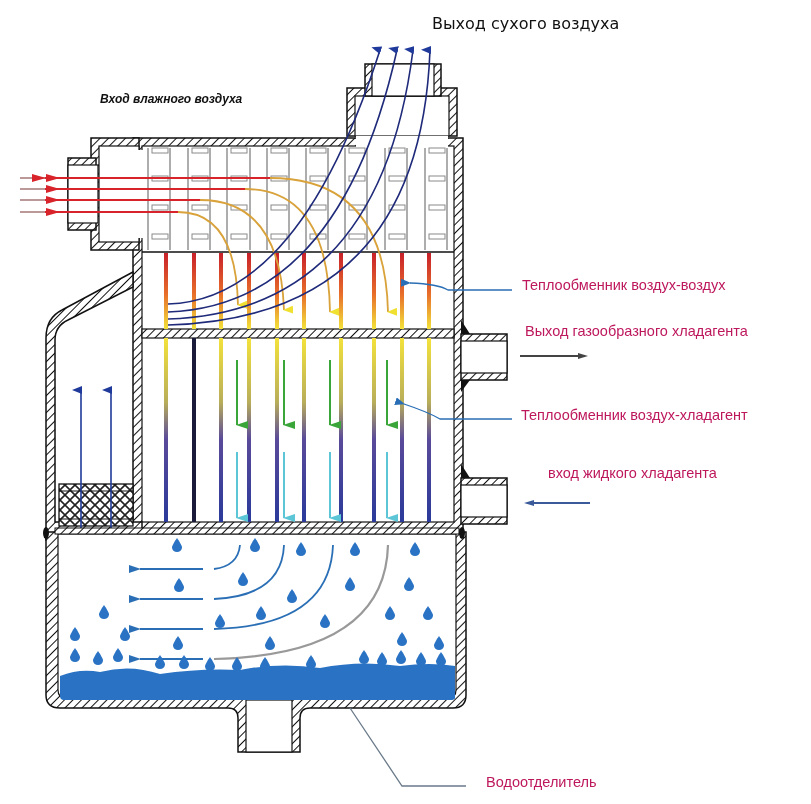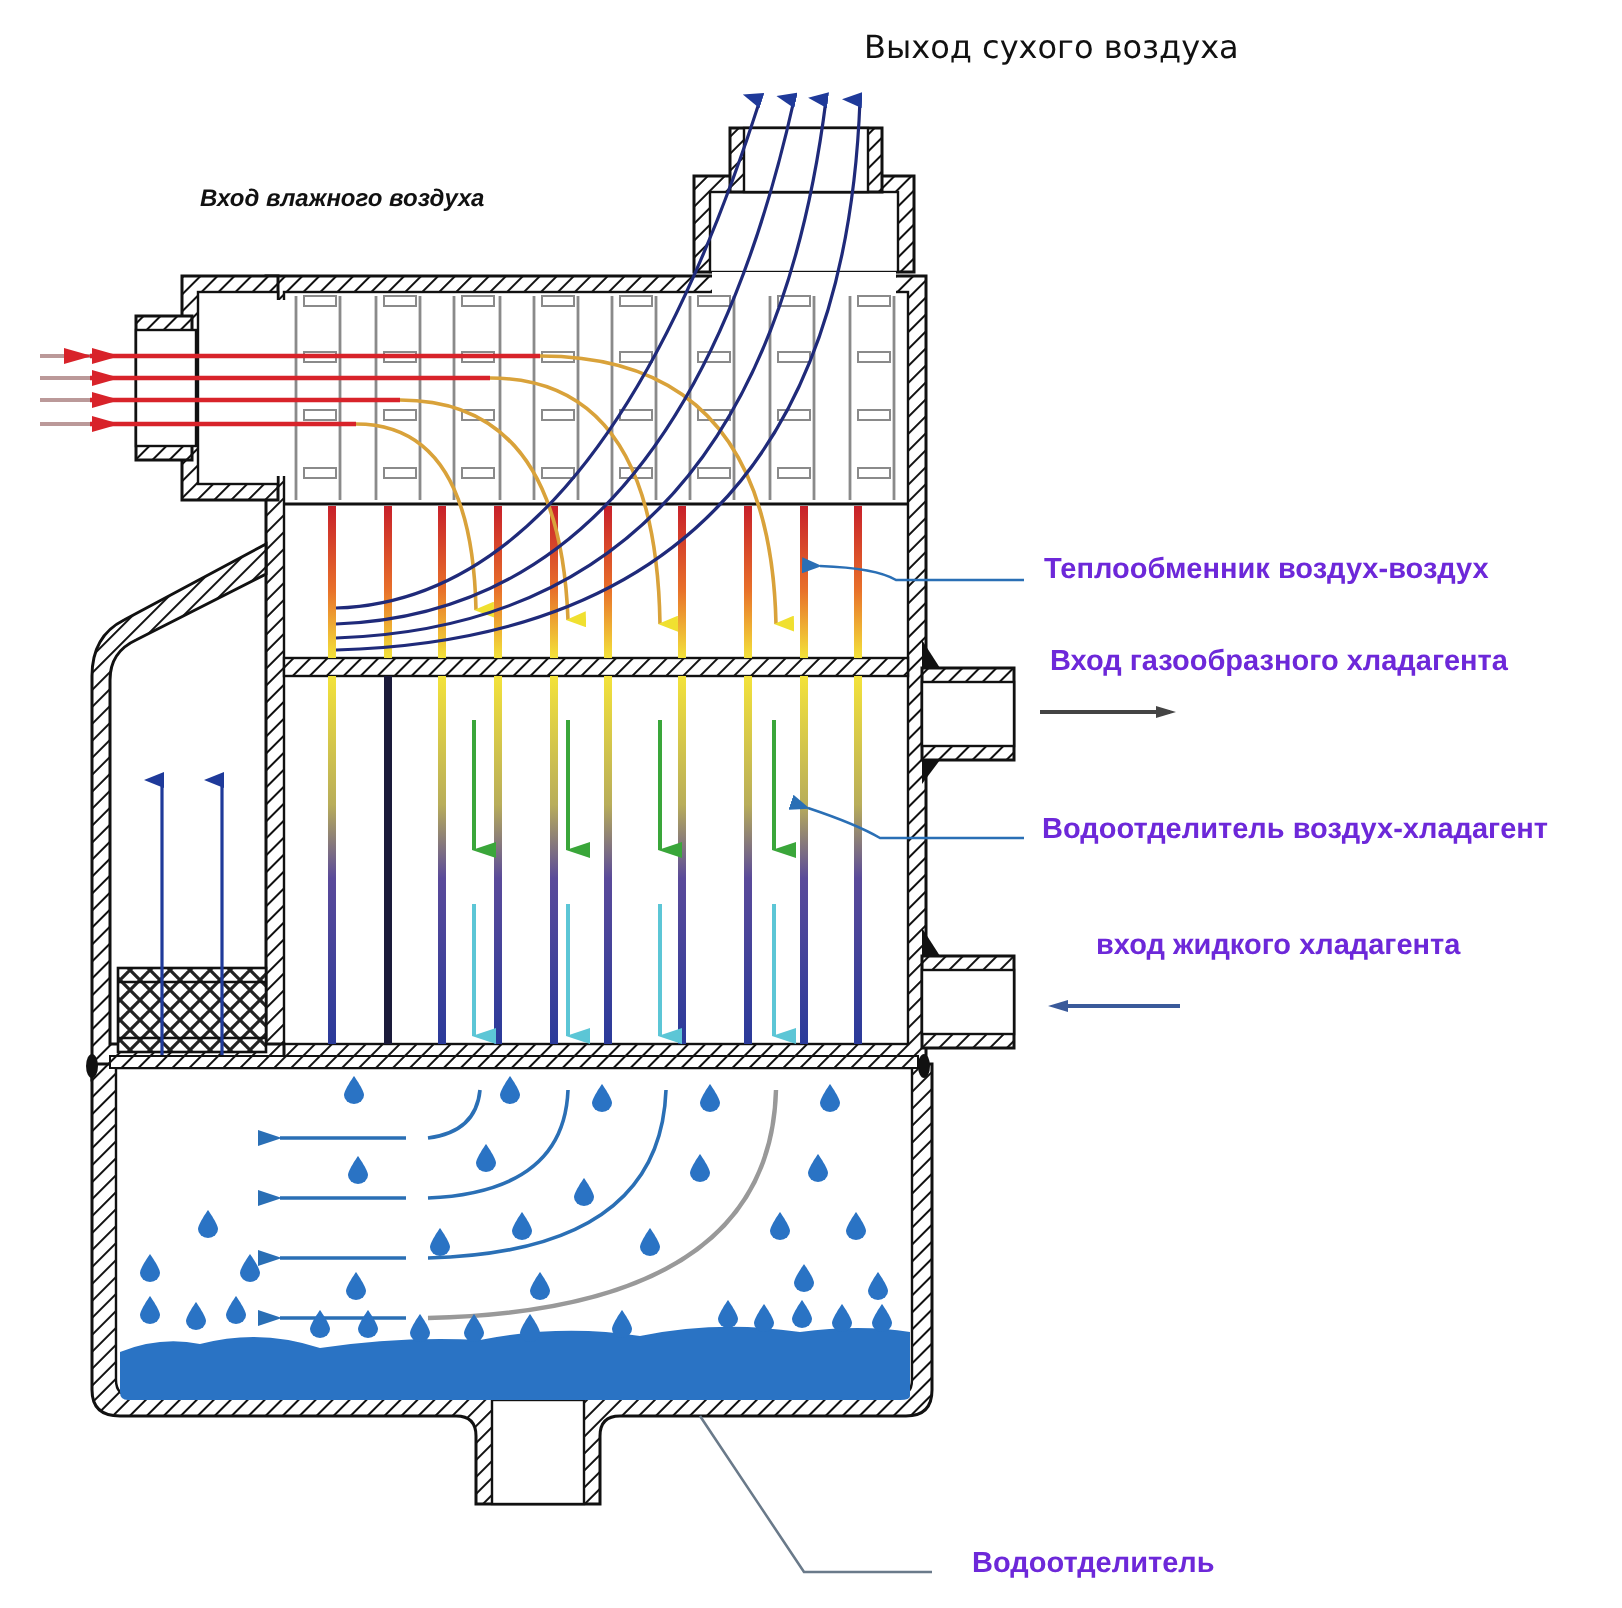--- a/index.html
+++ b/index.html
@@ -1,19 +1,19 @@
 <!DOCTYPE html>
 <html><head>
 <meta charset="utf-8">
 <style>
   html, body { margin:0; padding:0; background:#ffffff; }
   body { width:811px; height:804px; position:relative; overflow:hidden; font-family:"Liberation Sans", "DejaVu Sans", sans-serif; }
   #diagram { position:absolute; left:0; top:0; }
   .lbl { position:absolute; white-space:nowrap; color:#1a1a1a; }
-  .lbl-bold { font-weight:bold; font-size:14.5px; color:#6d28d9; }
+  .lbl-bold { font-weight:normal; font-size:14.5px; color:#be185d; }
   #lbl-dry-out { left:432px; top:14px; font-size:16px; font-weight:normal; color:#111; font-family:"DejaVu Sans", sans-serif; }
   #lbl-wet-in { left:100px; top:92px; font-size:12px; font-weight:bold; font-style:italic; color:#111;text-align:right; }
   #lbl-hx-aa { left:522px; top:277px; }
   #lbl-gas-out { left:525px; top:323px; }
   #lbl-hx-ar { left:521px; top:407px; }
   #lbl-liq-in { left:524px; top:465px;margin-left:24px; }
   #lbl-sep { left:486px; top:774px; }
 </style>
 </head>
 <body>
@@ -303,16 +303,16 @@
     <path d="M588,356 L578,353 L578,359 Z" fill="#444"></path>
     <line x1="590" y1="503" x2="528" y2="503" stroke="#3a5a9a"></line>
     <path d="M524,503 L534,500 L534,506 Z" fill="#3a5a9a"></path>
   </g>
   <path d="M350,708 L402,786 L466,786" stroke="#6a7a8a" stroke-width="1.3" fill="none"></path>
 </svg>
 
 <div class="lbl" id="lbl-dry-out">Выход сухого воздуха</div>
 <div class="lbl" id="lbl-wet-in">Вход влажного воздуха</div>
 <div class="lbl lbl-bold" id="lbl-hx-aa">Теплообменник воздух-воздух</div>
-<div class="lbl lbl-bold" id="lbl-gas-out">Вход газообразного хладагента</div>
-<div class="lbl lbl-bold" id="lbl-hx-ar">Водоотделитель воздух-хладагент</div>
+<div class="lbl lbl-bold" id="lbl-gas-out">Выход газообразного хладагента</div>
+<div class="lbl lbl-bold" id="lbl-hx-ar">Теплообменник воздух-хладагент</div>
 <div class="lbl lbl-bold" id="lbl-liq-in">вход жидкого хладагента</div>
 <div class="lbl lbl-bold" id="lbl-sep">Водоотделитель</div>
 
 </body></html>

